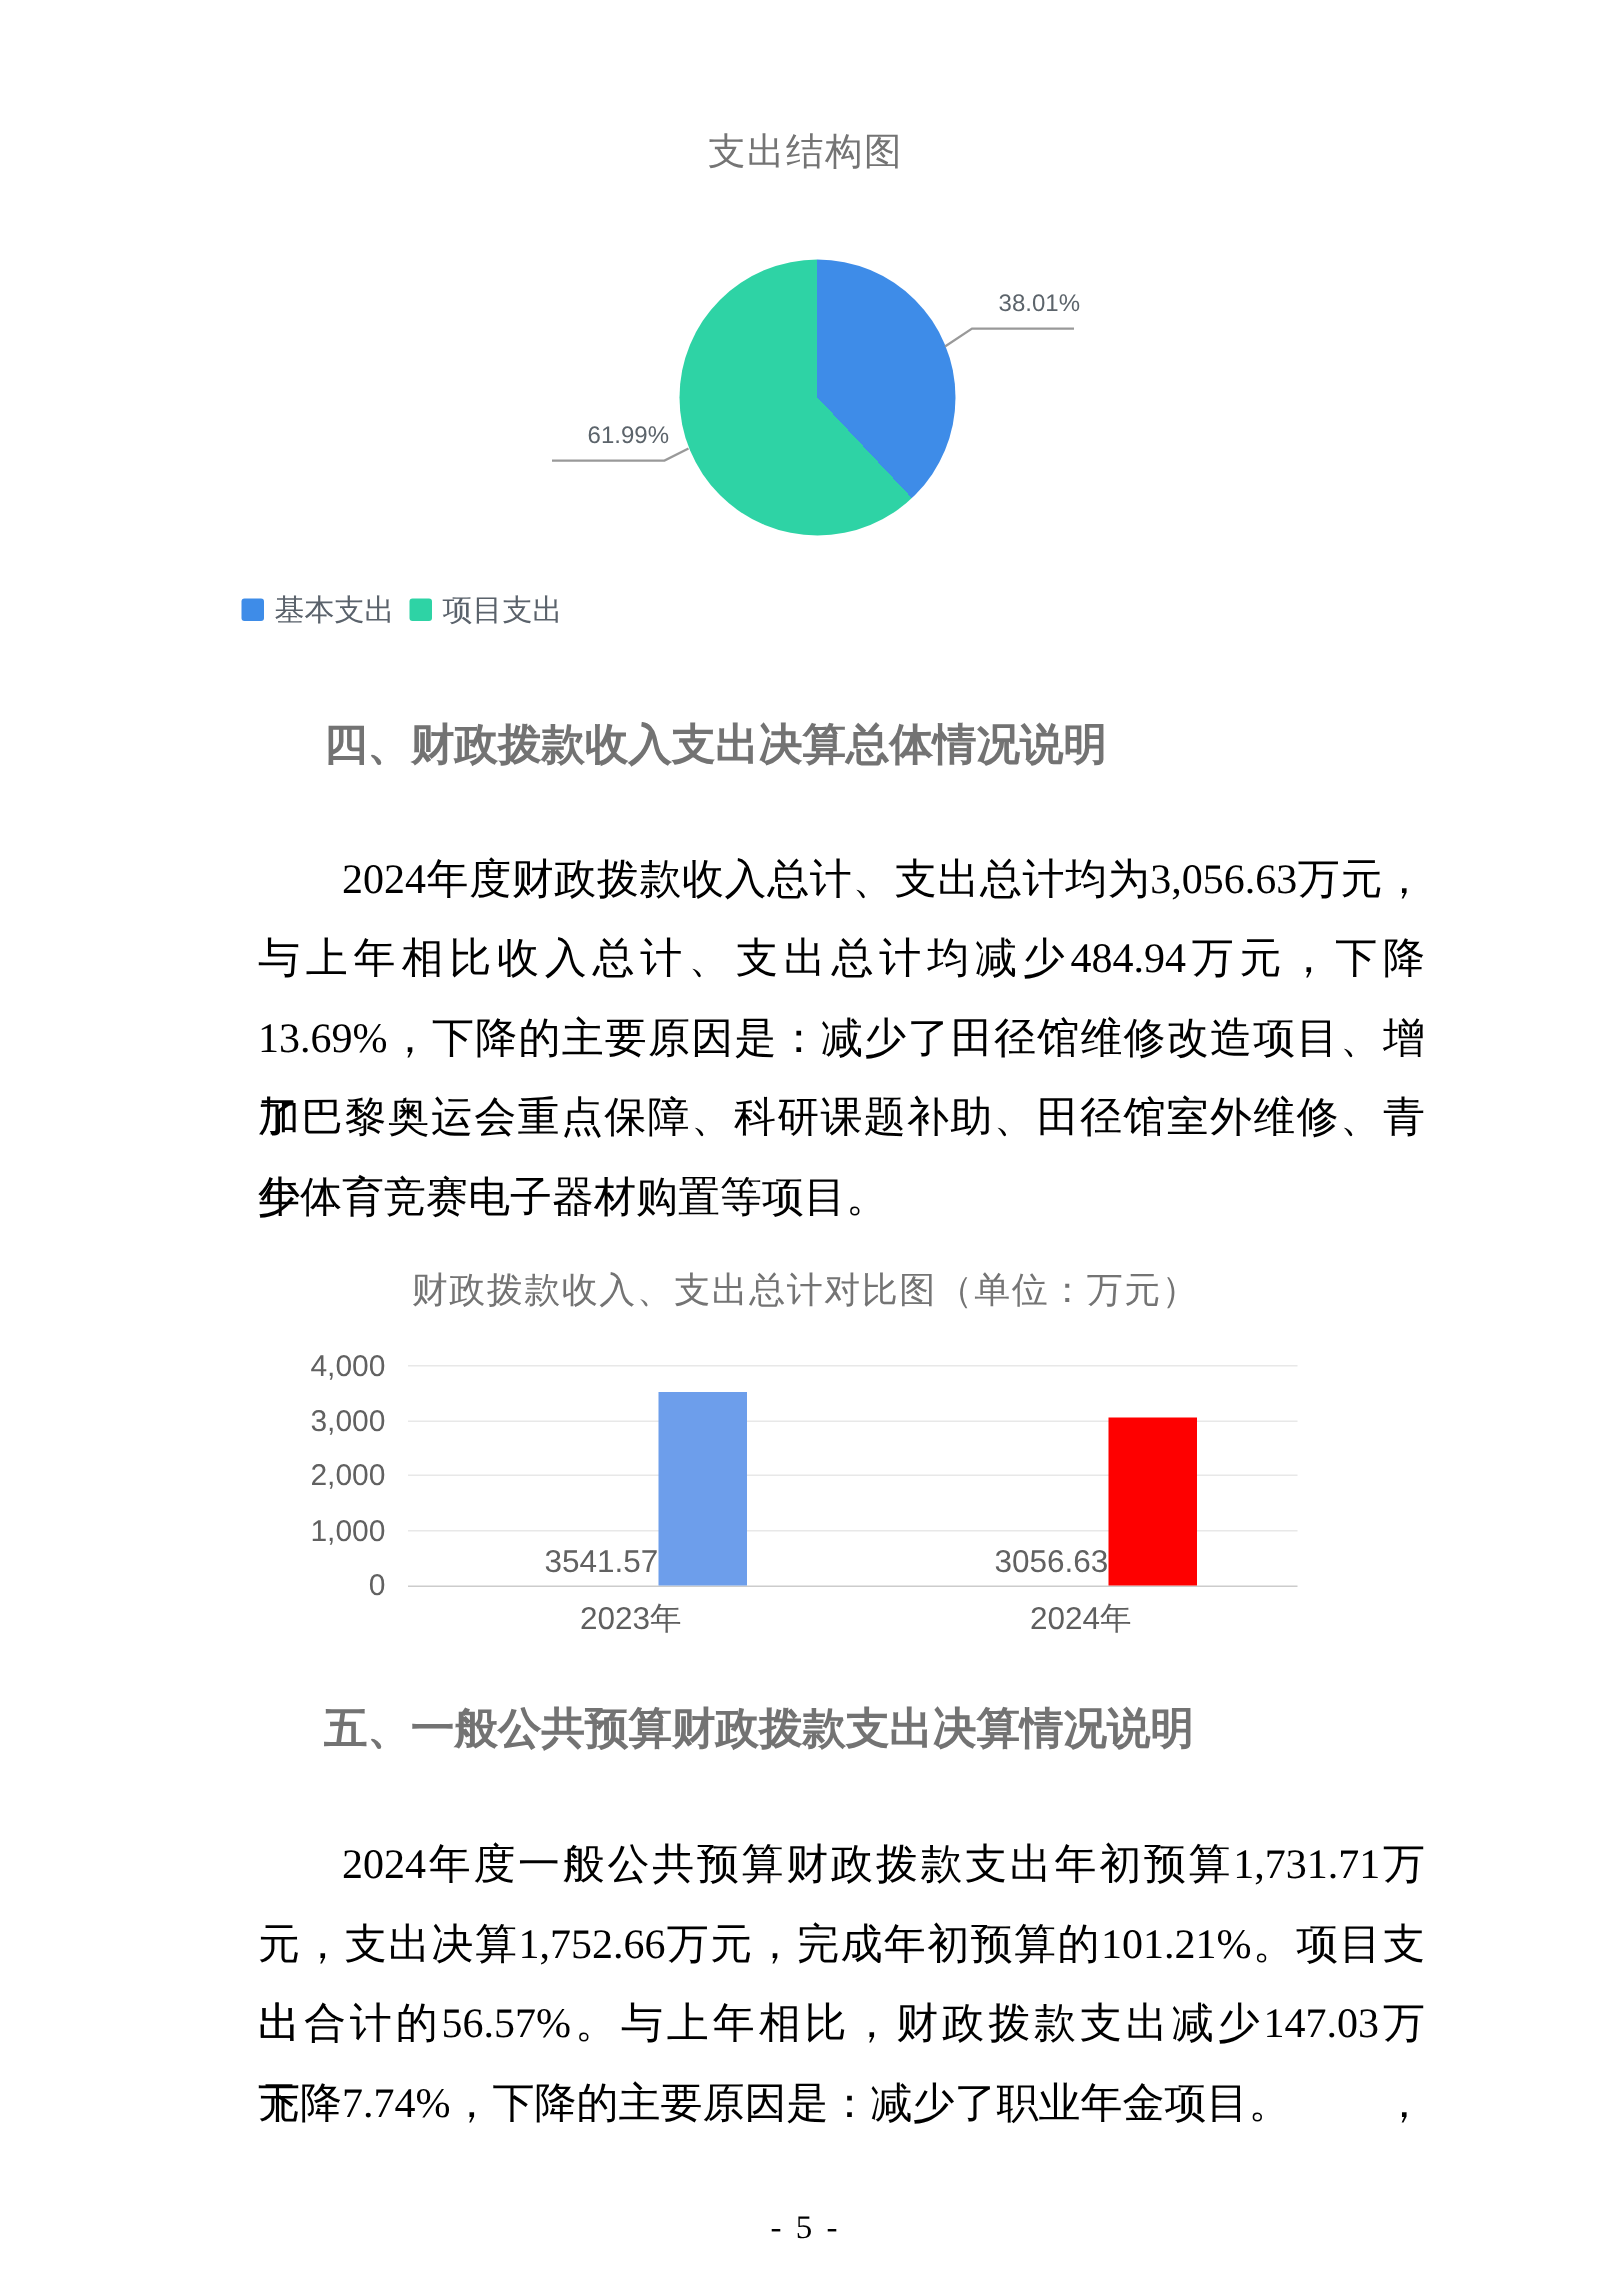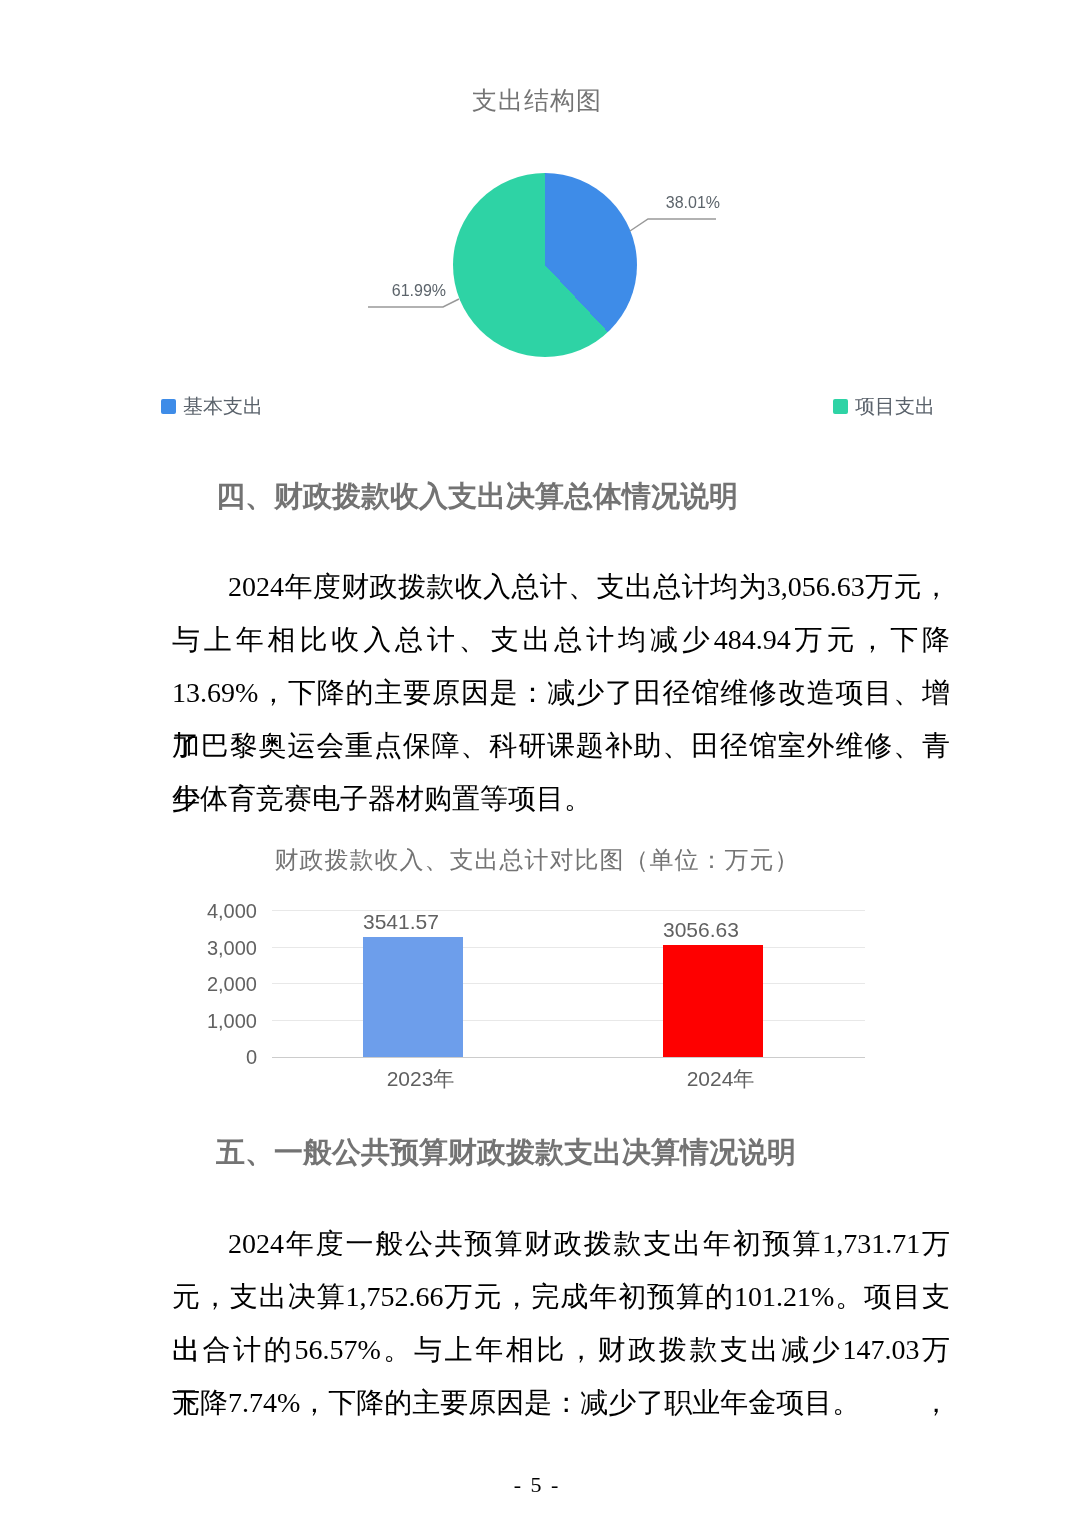--- a/index.html
+++ b/index.html
@@ -20,42 +20,42 @@
     position:absolute;left:314px;top:89px;width:184px;height:184px;border-radius:50%;
   }
   .pie-overlay{position:absolute;left:0;top:0;width:796px;height:345px;pointer-events:none;}
   .pie-label{
     position:absolute;font-family:"Liberation Sans","DejaVu Sans",sans-serif;
     font-size:16px;color:#5c646b;text-align:right;
   }
   .pie-label-right{left:505px;top:110px;width:76px;}
   .pie-label-left{left:225px;top:198px;width:82px;}
   .legend{
-    position:absolute;top:309px;left:0;right:0;display:flex;justify-content:space-between;
-    gap:20px;padding-left:22px;
+    position:absolute;top:309px;left:0;right:0;display:flex;justify-content:flex-start;
+    gap:10px;padding-left:22px;
     font-family:"Liberation Sans","DejaVu Sans",sans-serif;font-size:20px;color:#5a626b;
   }
   .legend-item{display:flex;align-items:center;gap:7px;}
   .legend-swatch{width:15px;height:15px;border-radius:2px;display:inline-block;}
   
   .bar-figure{top:844px;height:250px;}
   .bar-plot{
     position:absolute;left:133px;top:67px;width:593px;height:146px;
     border-bottom:1px solid #cccccc;
   }
   .gridline{position:absolute;left:0;right:0;height:1px;background:#e8e8e8;}
   .y-axis{
     position:absolute;left:0;top:57px;width:118px;height:166px;
     display:flex;flex-direction:column;justify-content:space-between;align-items:flex-end;
     font-family:"Liberation Sans","DejaVu Sans",sans-serif;font-size:20px;color:#616161;
   }
   .y-tick{line-height:20px;}
   .bar-col{
-    position:absolute;bottom:0;height:100%;width:100px;
-    display:flex;flex-direction:column;align-items:flex-start;justify-content:flex-end;
+    position:absolute;bottom:0;height:100%;width:135px;
+    display:flex;flex-direction:row;align-items:flex-end;justify-content:flex-end;
   }
   .bar-col-1{left:91px;} .bar-col-2{left:391px;}
   .bar-value{
     font-family:"Liberation Sans","DejaVu Sans",sans-serif;font-size:21px;color:#616161;
     margin-bottom:4px;line-height:22px;
   }
   .bar-rect{width:100%;}
   .x-label{
     position:absolute;top:calc(100% + 8px);width:115px;text-align:center;
     font-family:"Liberation Sans","DejaVu Sans",sans-serif;font-size:21px;color:#5f5f5f;

